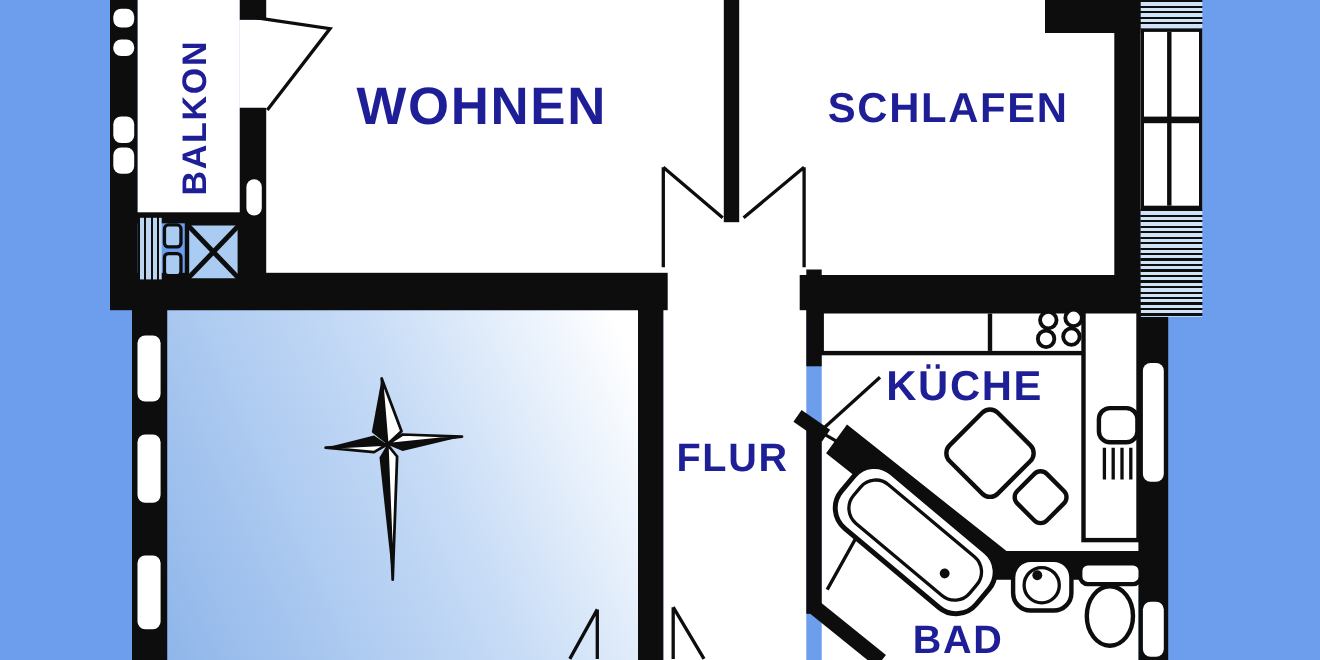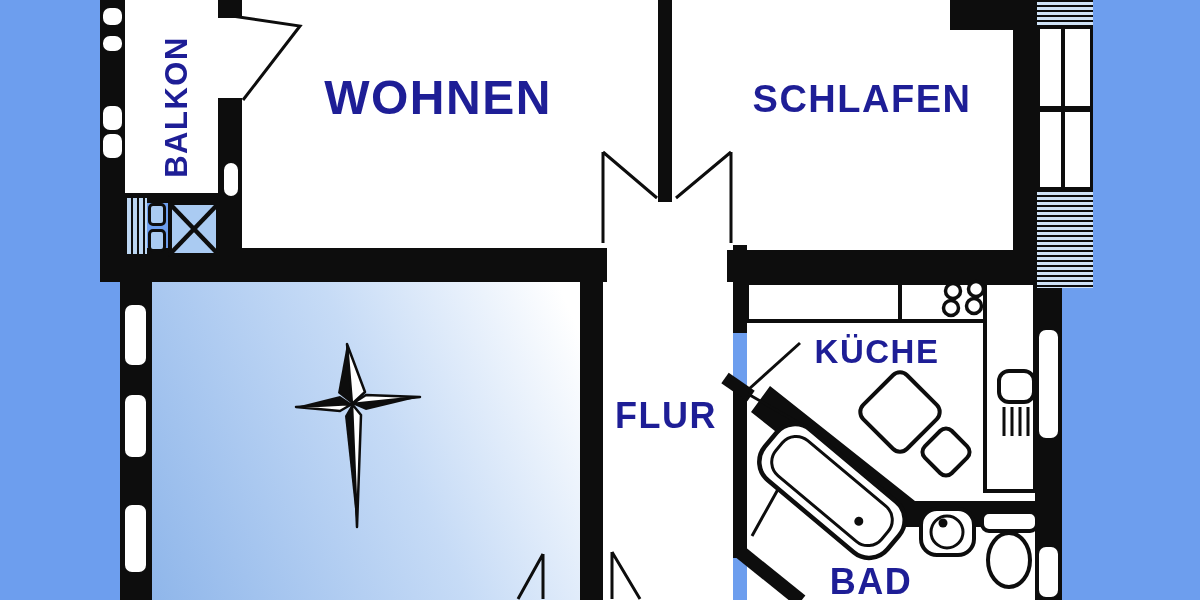--- a/index.html
+++ b/index.html
@@ -160,15 +160,15 @@
       <path d="M420,397 L366,395 L352,404 Z" fill="#ffffff" stroke="#0d0d0d" stroke-width="2.5"></path>
       <path d="M357,527 L345,416 L352,404 Z" fill="#0d0d0d"></path>
       <path d="M357,527 L361,415 L352,404 Z" fill="#ffffff" stroke="#0d0d0d" stroke-width="2.5"></path>
     </g>
   </svg>
 
   <div class="label" style="left:177px;top:107px;font-size:31px;transform:translate(-50%,-50%) rotate(-90deg);">BALKON</div>
   <div class="label" style="left:438px;top:97px;font-size:48px;">WOHNEN</div>
   <div class="label" style="left:666px;top:416px;font-size:36px;">FLUR</div>
   <div class="label" style="left:862px;top:99px;font-size:38px;">SCHLAFEN</div>
-  <div class="label" style="left:877px;top:352px;font-size:33px;">KÜCHE</div>
+  <div class="label" style="left:877px;top:352px;font-size:38px;">KÜCHE</div>
   <div class="label" style="left:871px;top:582px;font-size:36px;">BAD</div>
 </div>
 
 </body></html>

